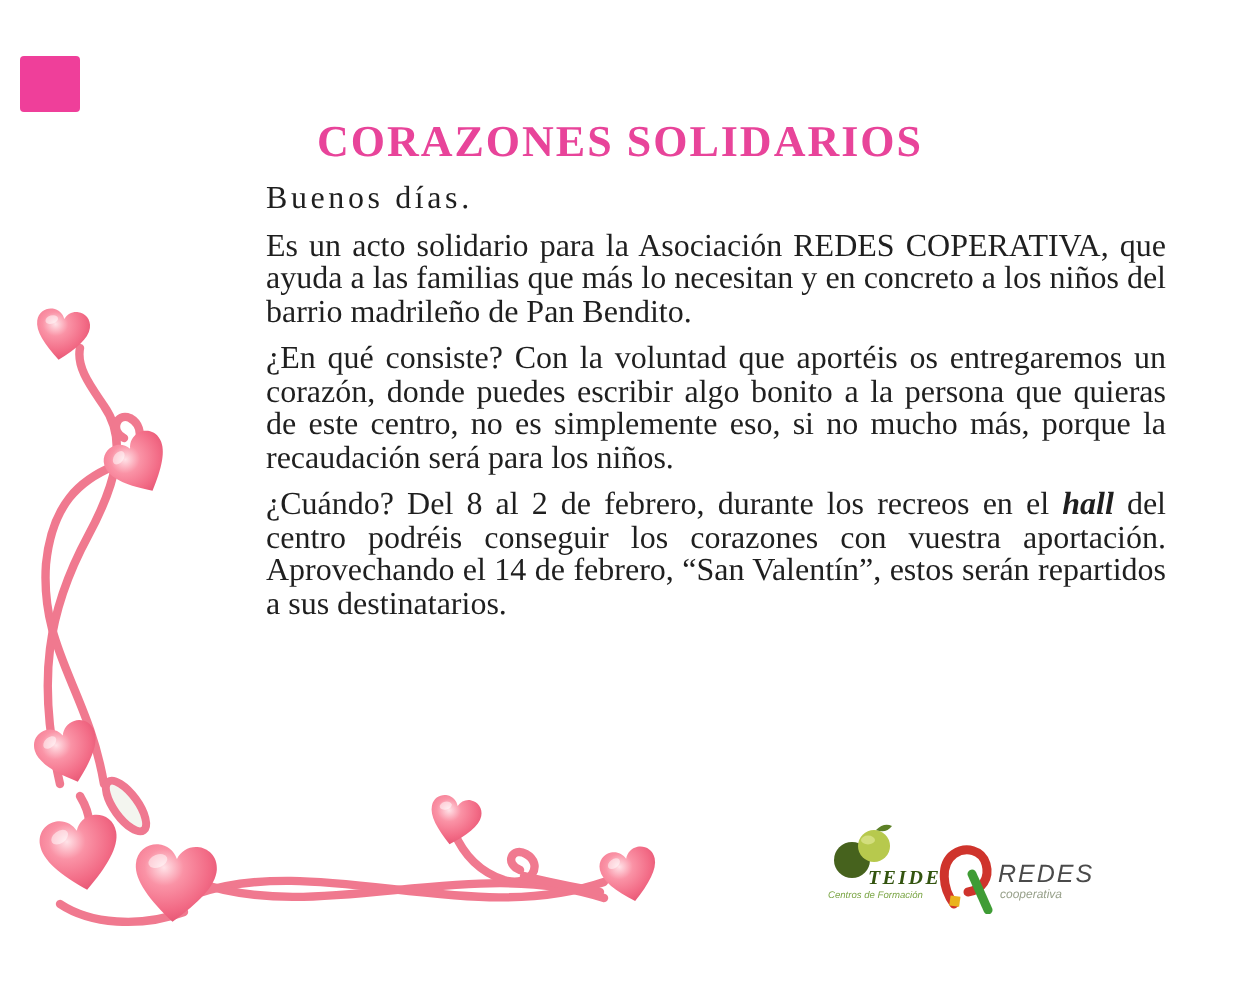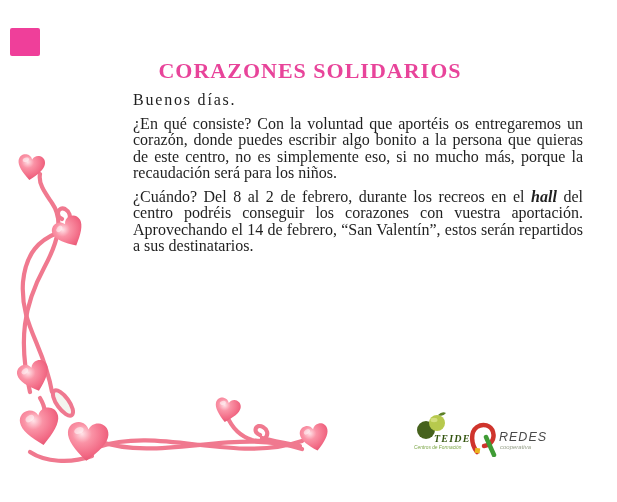--- a/index.html
+++ b/index.html
@@ -69,20 +69,21 @@
   <use href="#heartG" transform="translate(216,394) rotate(12) scale(0.9)"></use>
   <use href="#heartG" transform="translate(296,426) rotate(-12) scale(1.0)"></use>
 </svg>
 
 <div class="corner-accent"></div>
 
 <div class="title">CORAZONES SOLIDARIOS</div>
 
 <div class="content">
   <p class="greeting">Buenos días.</p>
+  <p class="just">Es un acto solidario para la Asociación REDES COPERATIVA, que ayuda a las familias que más lo necesitan y en concreto a los niños del barrio madrileño de Pan Bendito.</p>
   <p class="just">¿En qué consiste? Con la voluntad que aportéis os entregaremos un corazón, donde puedes escribir algo bonito a la persona que quieras de este centro, no es simplemente eso, si no mucho más, porque la recaudación será para los niños.</p>
   <p class="just"><span>¿Cuándo? Del 8 al 2 de febrero, durante los recreos en el </span><span class="it">hall</span><span> del centro podréis conseguir los corazones con vuestra aportación. Aprovechando el 14 de febrero, “San Valentín”, estos serán repartidos a sus destinatarios.</span></p>
 </div>
 
 <div class="logos">
   <svg width="190" height="45" viewBox="405 412 190 45" xmlns="http://www.w3.org/2000/svg">
 
     <g>
       <circle cx="426" cy="430" r="9" fill="#46621d"></circle>
       <circle cx="437" cy="423" r="8" fill="#b7c94d"></circle>

